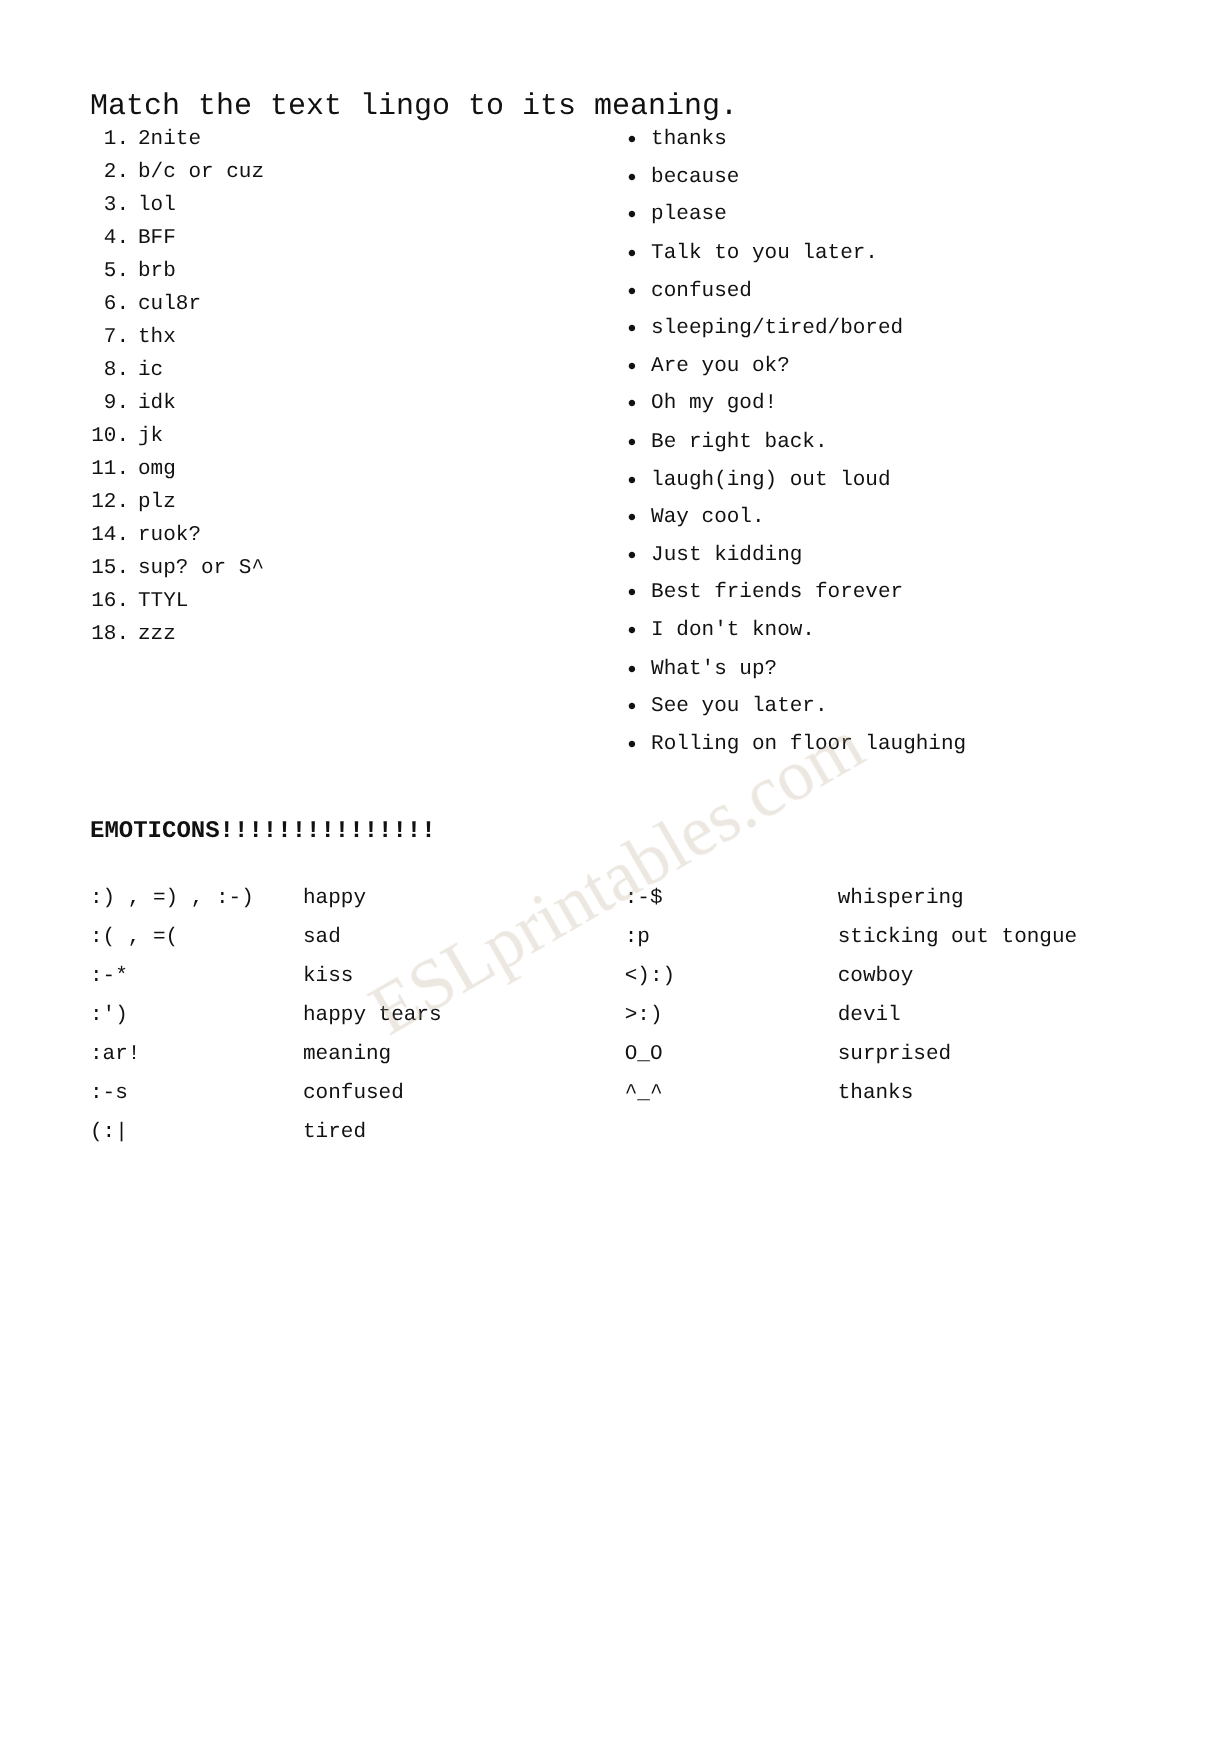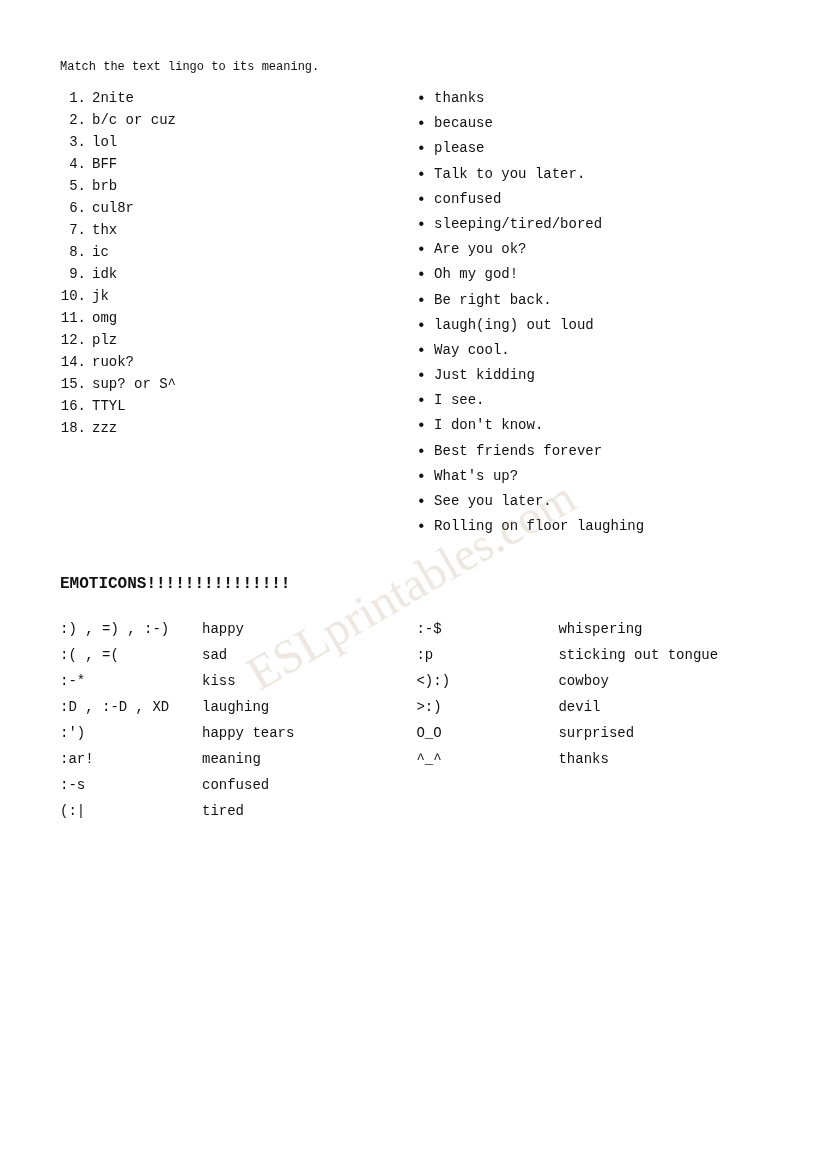--- a/index.html
+++ b/index.html
@@ -6,22 +6,22 @@
     body {
       background: #fff;
       font-family: 'Courier New', Courier, monospace;
       font-size: 14px;
       color: #111;
       width: 821px;
       min-height: 1169px;
       padding: 60px 60px 60px 60px;
     }
     .instruction {
-      font-size: 12px;
-      margin-bottom: 16px;
+      font-size: 20px;
+      margin-bottom: 2px;
       font-family: 'Courier New', Courier, monospace;
     }
     .main-section {
       display: flex;
       gap: 0;
       margin-bottom: 32px;
     }
     .left-col {
       width: 48%;
     }
@@ -189,23 +189,22 @@
         <li>please</li>
         <li>Talk to you later.</li>
         <li>confused</li>
         <li>sleeping/tired/bored</li>
         <li>Are you ok?</li>
         <li>Oh my god!</li>
         <li>Be right back.</li>
         <li>laugh(ing) out loud</li>
         <li>Way cool.</li>
         <li>Just kidding</li>
-        <li>I see.</li>
+        <li>Best friends forever</li>
         <li>I don't know.</li>
-        <li>Best friends forever</li>
         <li>What's up?</li>
         <li>See you later.</li>
         <li>Rolling on floor laughing</li>
       </ul>
   </div>
 </div>
 
 <div class="emoticons-section">
   <div class="emoticons-title">EMOTICONS!!!!!!!!!!!!!!!</div>
   <div class="emoticons-grid">
@@ -216,24 +215,20 @@
         </div>
         <div class="emoticon-row">
           <span class="emoticon-symbol">:(  , =(</span>
           <span class="emoticon-meaning">sad</span>
         </div>
         <div class="emoticon-row">
           <span class="emoticon-symbol">:-*</span>
           <span class="emoticon-meaning">kiss</span>
         </div>
         <div class="emoticon-row">
-          <span class="emoticon-symbol">:D  , :-D , XD</span>
-          <span class="emoticon-meaning">laughing</span>
-        </div>
-        <div class="emoticon-row">
           <span class="emoticon-symbol">:')</span>
           <span class="emoticon-meaning">happy tears</span>
         </div>
         <div class="emoticon-row">
           <span class="emoticon-symbol">:ar!</span>
           <span class="emoticon-meaning">meaning</span>
         </div>
         <div class="emoticon-row">
           <span class="emoticon-symbol">:-s</span>
           <span class="emoticon-meaning">confused</span>

